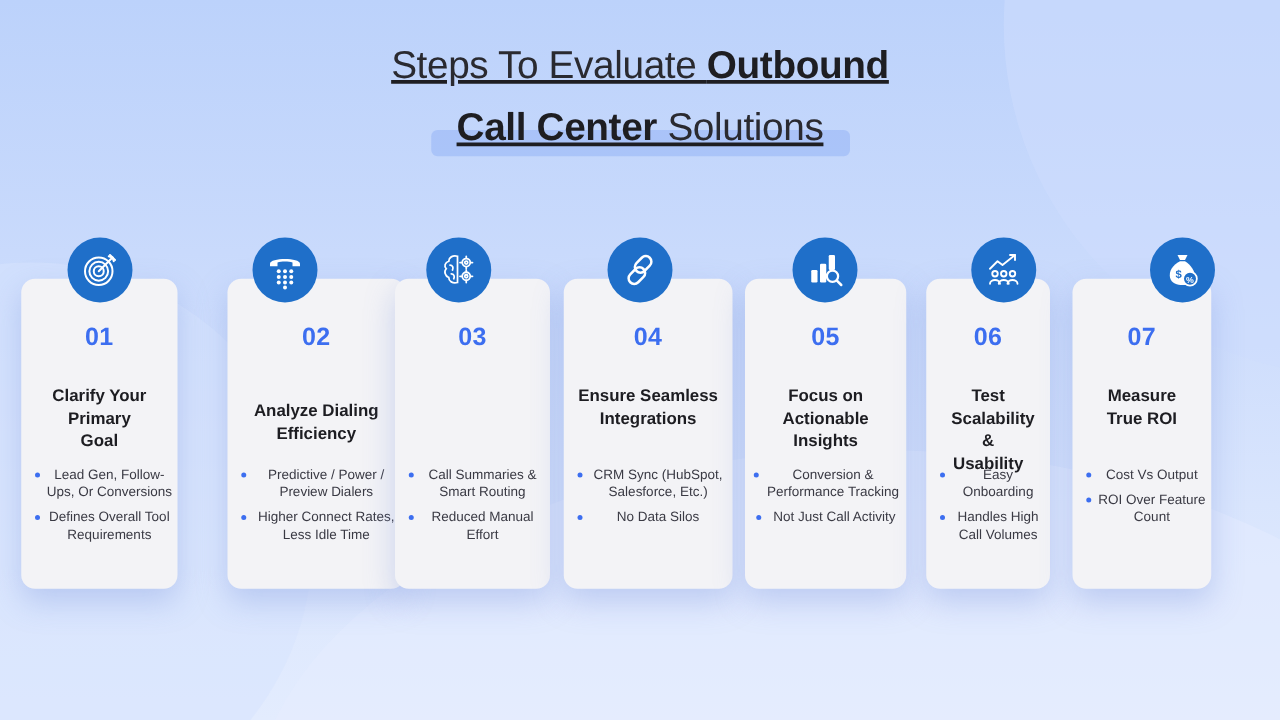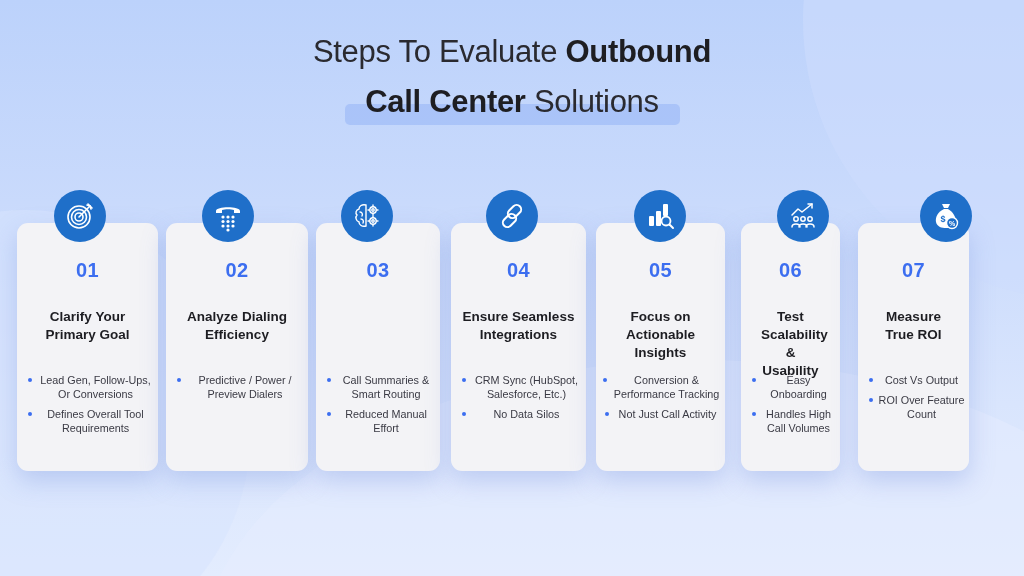--- a/index.html
+++ b/index.html
@@ -16,21 +16,21 @@
     .bg-circle-bl {
       position: absolute; left: -200px; top: 210px; width: 450px; height: 450px;
       border-radius: 50%; background: rgba(215, 228, 253, 0.55);
     }
     .bg-circle-br {
       position: absolute; left: 200px; top: 360px; width: 1000px; height: 600px;
       border-radius: 50%; background: rgba(230, 238, 254, 0.45);
     }
     .title-wrap {
       position: absolute; left: 0; top: 30px; width: 1024px; text-align: center;
-      color: #1e1e22; font-size: 31px; line-height: 44px; letter-spacing: -0.3px;
+      color: #1e1e22; font-size: 31px; line-height: 44px; letter-spacing: -0.3px; text-decoration: underline;
     }
     .title-line { position: relative; display: block; }
     .title-line b { font-weight: 700; }
     .title-line span.light { font-weight: 400; color: #2a2a30; }
     .highlight {
       position: absolute; left: 345px; top: 104px; width: 335px; height: 21px;
       background: rgba(150, 180, 245, 0.55); border-radius: 5px;
     }
     .card {
       position: absolute; top: 223px; height: 248px;
@@ -83,21 +83,21 @@
 <div class="icon-circle" style="left:54px;">
   <svg viewBox="0 0 32 32" fill="none" stroke="#fff" stroke-width="1.6" stroke-linecap="round">
     <circle cx="15" cy="17" r="11"></circle>
       <circle cx="15" cy="17" r="7.5"></circle>
       <circle cx="15" cy="17" r="4"></circle>
     <path d="M15 17 L26 6"></path>
       <path d="M23 5 L26 6 L27 9"></path>
       <path d="M24 4 L28 8"></path>
   </svg>
 </div>
-<div class="card" style="left:17px; width:141px;">
+<div class="card" style="left:17px; width:125px;">
   <div class="num">01</div>
   <div class="heading" style="left:22px;right:22px;">Clarify Your Primary Goal</div>
   <ul class="bullets" style="top:150px;">
     <li>Lead Gen, Follow-Ups, Or Conversions</li>
     <li>Defines Overall Tool Requirements</li>
   </ul>
 </div>
 
 <div class="icon-circle" style="left:202px;">
   <svg viewBox="0 0 32 32" fill="#fff">
@@ -107,25 +107,26 @@
       <circle cx="21" cy="17" r="1.6"></circle>
     <circle cx="11" cy="21.5" r="1.6"></circle>
       <circle cx="16" cy="21.5" r="1.6"></circle>
       <circle cx="21" cy="21.5" r="1.6"></circle>
     <circle cx="11" cy="26" r="1.6"></circle>
       <circle cx="16" cy="26" r="1.6"></circle>
       <circle cx="21" cy="26" r="1.6"></circle>
     <circle cx="16" cy="30" r="1.6"></circle>
   </svg>
 </div>
-<div class="card" style="left:166px; width:142px;">
+<div class="card" style="left:182px; width:142px;">
   <div class="num">02</div>
-  <div class="heading" style="left:12px;right:12px;">Analyze Dialing Efficiency</div>
+  <div class="heading" style="left:12px;right:12px;margin-top:12px;">Analyze Dialing Efficiency</div>
   <ul class="bullets" style="top:150px;">
     <li>Predictive / Power / Preview Dialers</li>
+    <li>Higher Connect Rates, Less Idle Time</li>
   </ul>
 </div>
 
 <div class="icon-circle" style="left:341px;">
   <svg viewBox="0 0 32 32" fill="none" stroke="#fff" stroke-width="1.4" stroke-linecap="round">
     <path d="M15 5 C11 4 8 6 8 9 C5 10 4 13 6 15 C4 17 5 21 8 22 C8 25 11 27 15 26 Z"></path>
     <path d="M9 12 C11 12 12 14 11 16 M10 19 C12 19 13 21 12 23"></path>
     <circle cx="22" cy="10" r="3.2"></circle>
       <circle cx="22" cy="10" r="1.2"></circle>
     <path d="M22 5 L22 6.5 M22 13.5 L22 15 M17 10 L18.5 10 M25.5 10 L27 10"></path>

